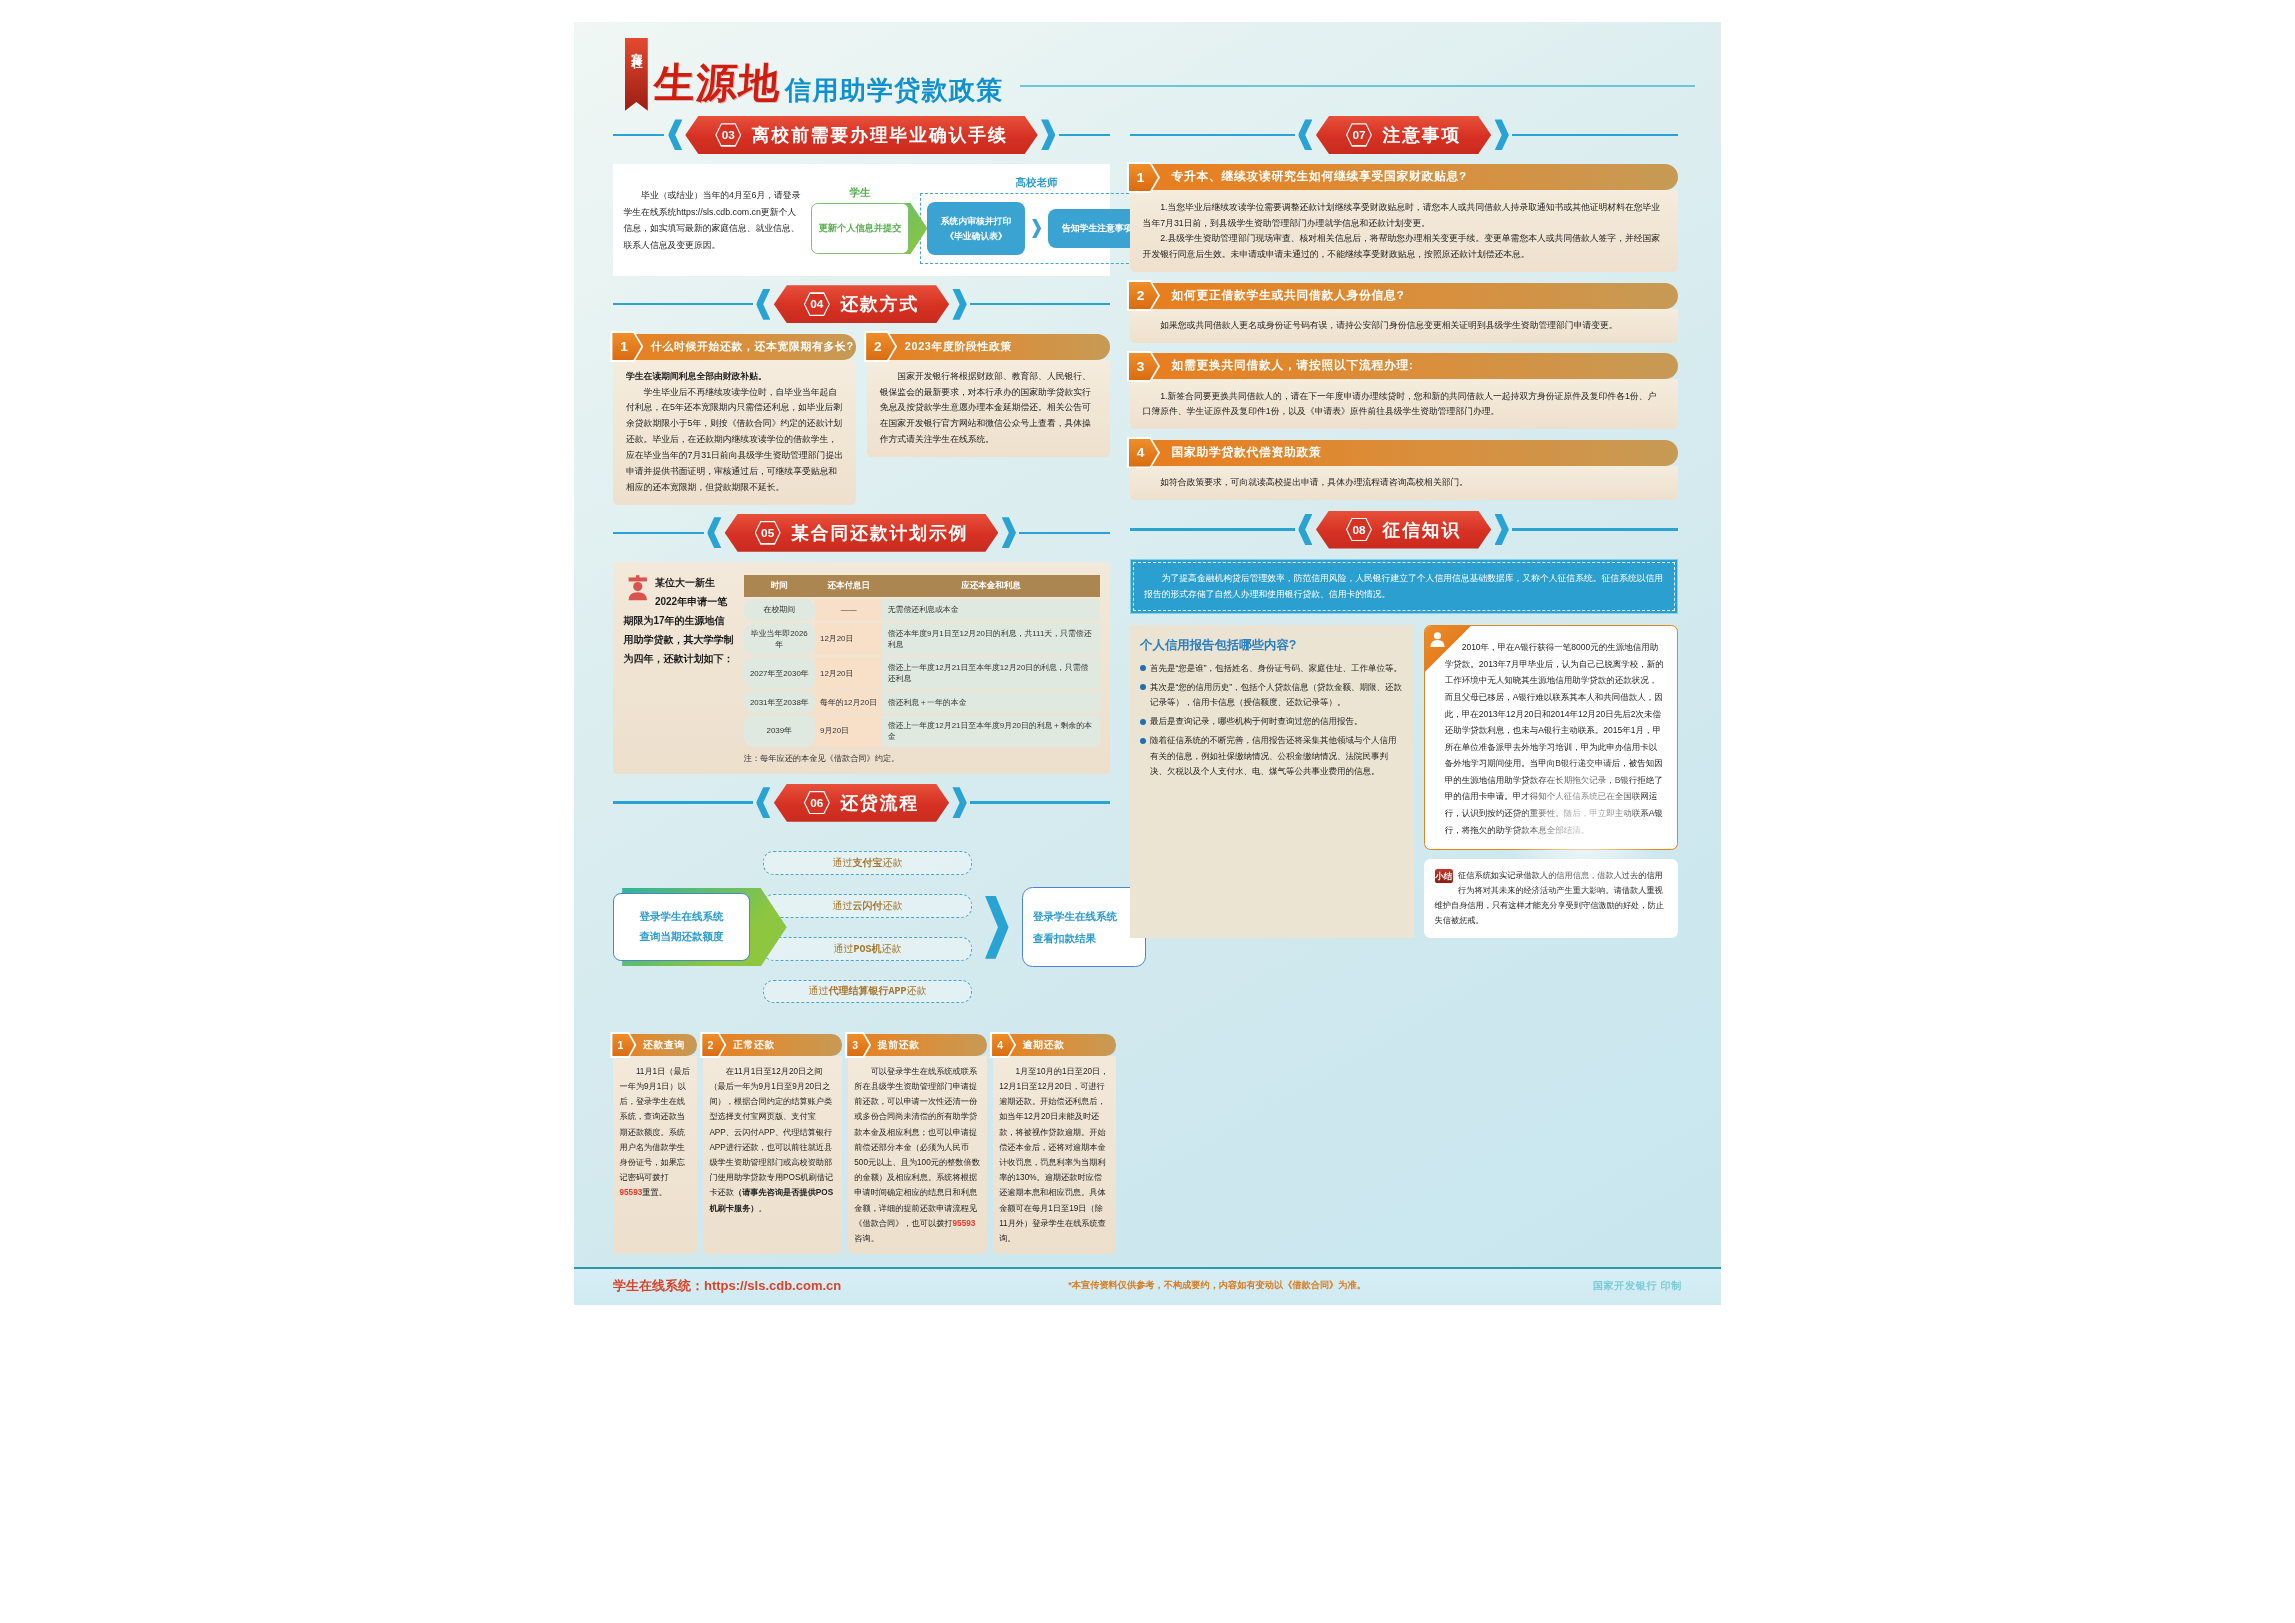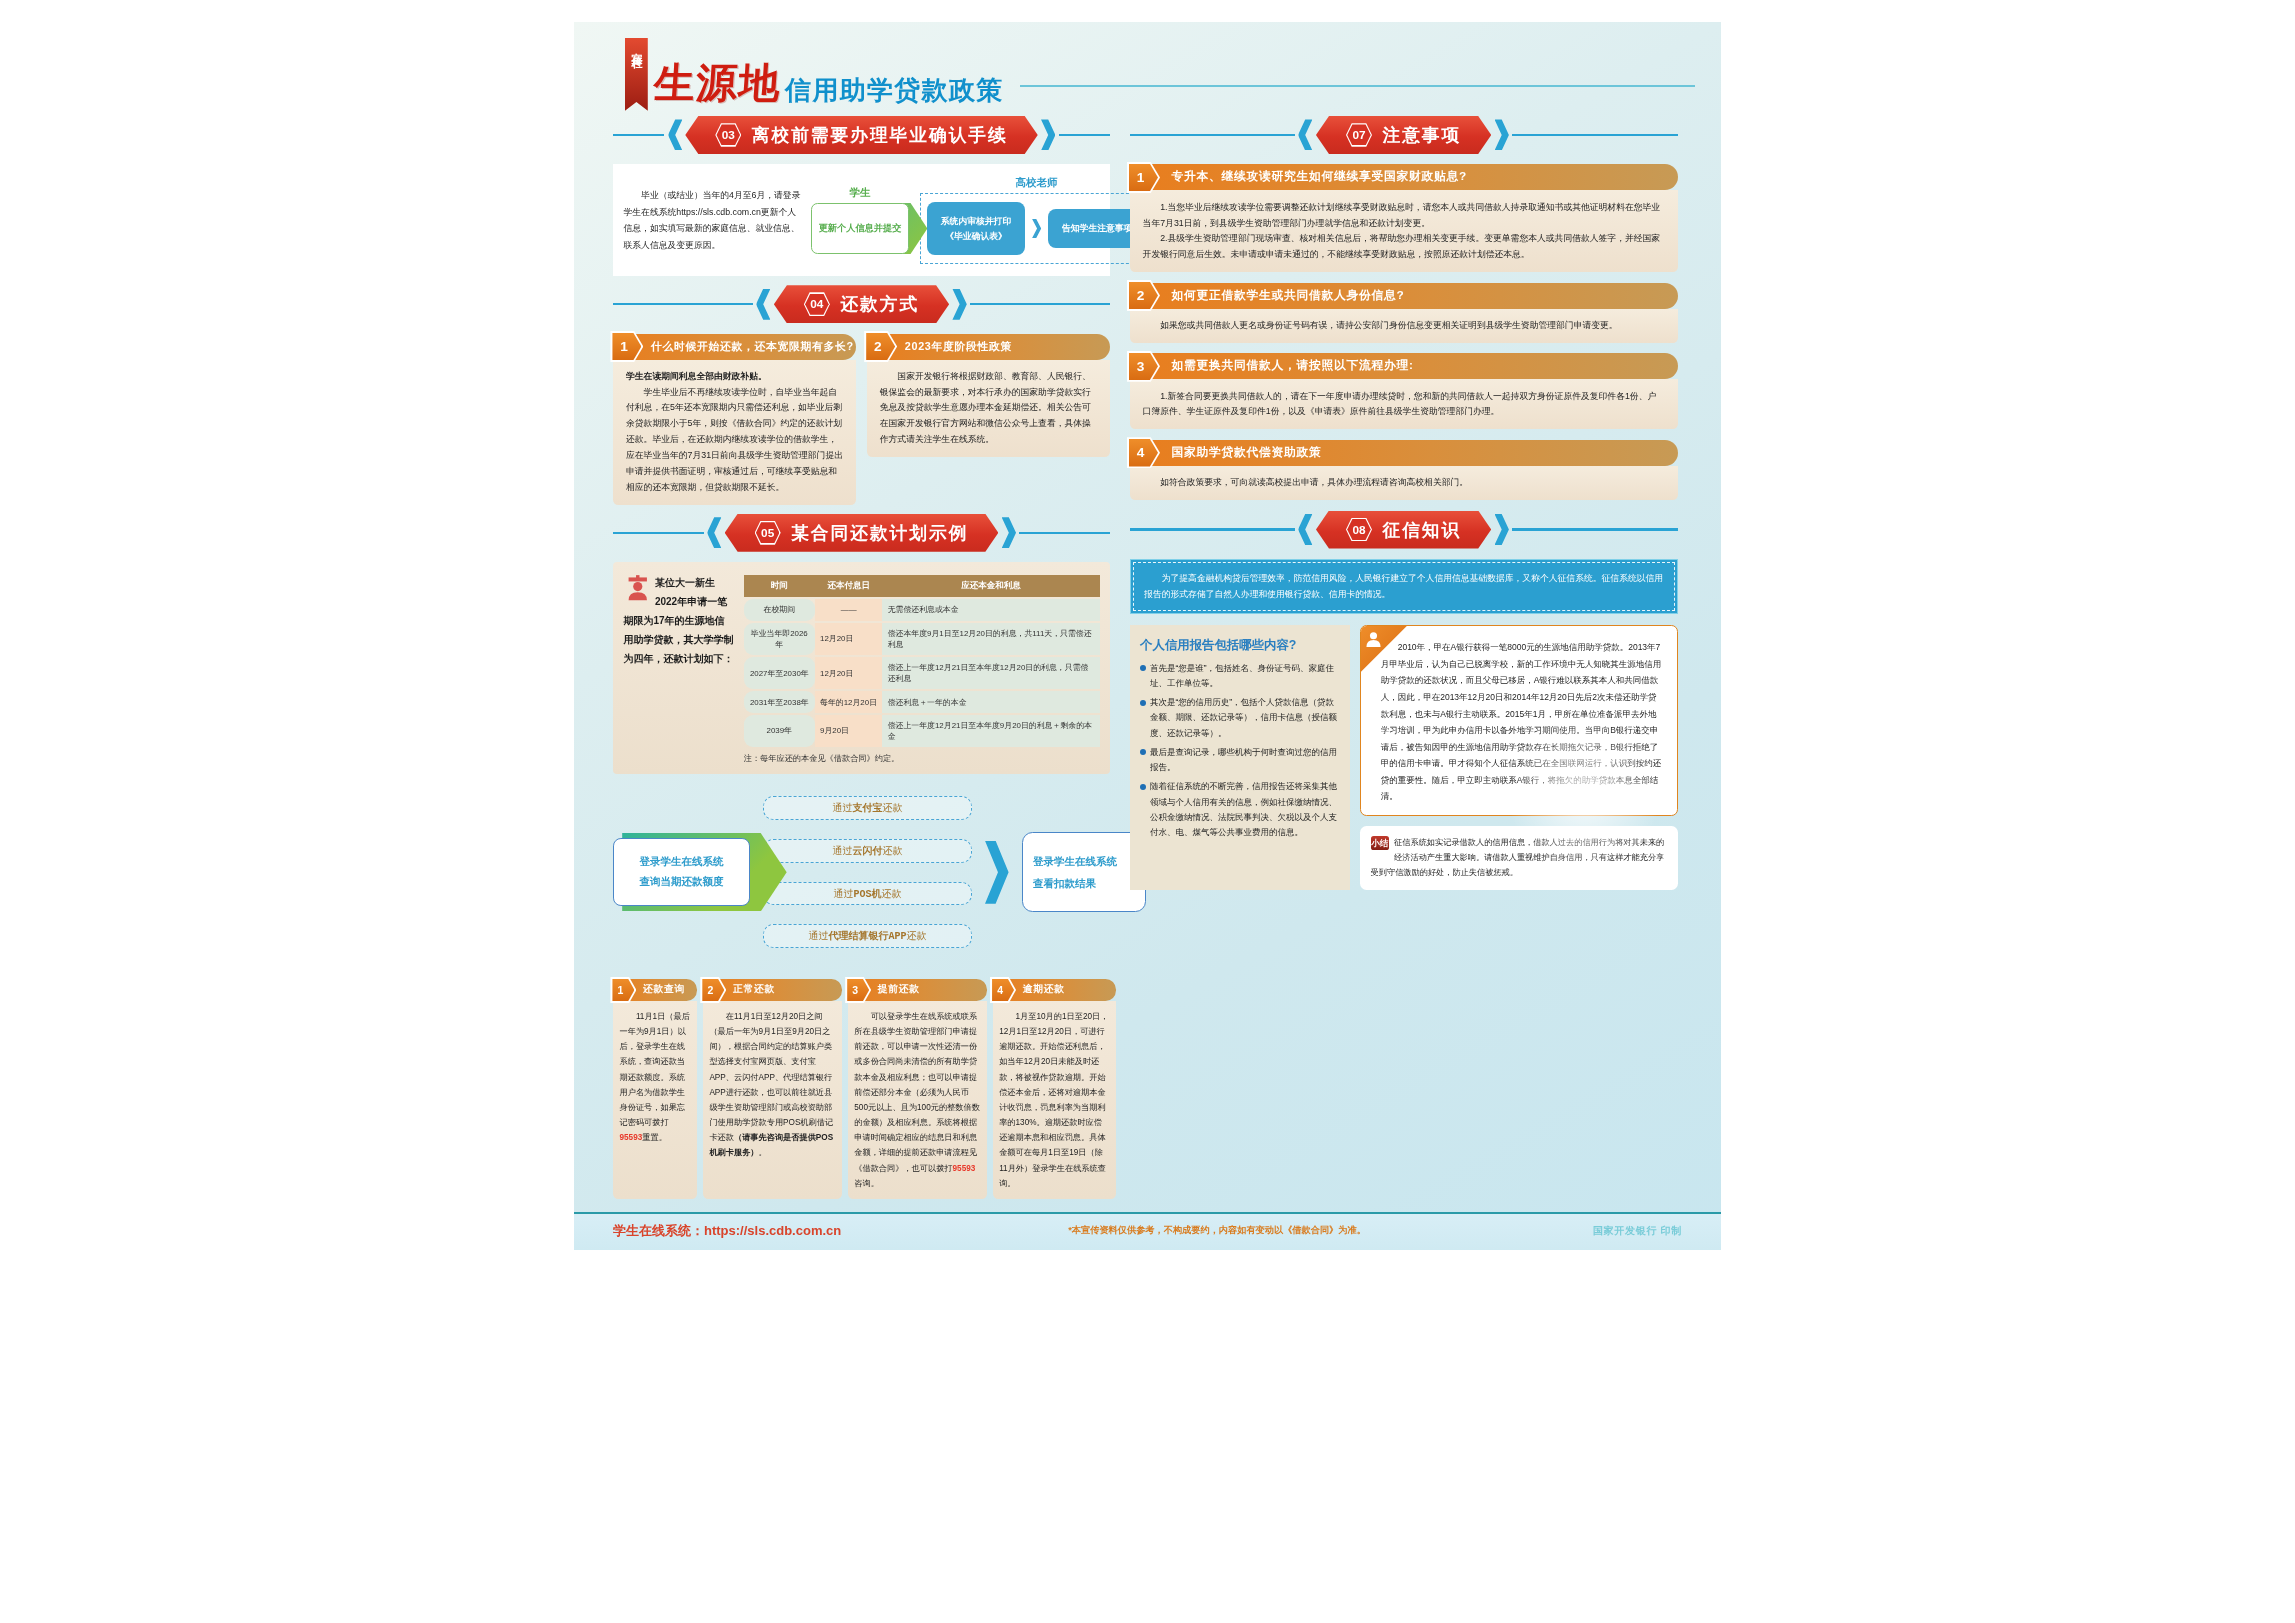--- a/index.html
+++ b/index.html
@@ -130,21 +130,21 @@
   .red-num { color:#e8392b; font-weight:bold; }
   .w120 { width:84px; flex:none; }
   .w205 { width:139px; flex:none; }
   .w186 { width:123px; flex:none; }
   
   .blue-note { background:#2b9fd0; padding:2px; border:0.7px solid #7fd0e8; margin-bottom:11.8px; }
   .blue-note-in { border:1px dashed rgba(255,255,255,.9); padding:6.5px 10.5px;
     color:#fff; font-size:8.8px; line-height:1.9; }
   .blue-note-in p { text-indent:2em; }
   .s08row { display:flex; gap:10.5px; align-items:stretch; }
-  .report { width:220px; flex:none; background:#ece4d2; padding:11.8px 10.5px; }
+  .report { width:284px; flex:none; background:#ece4d2; padding:11.8px 10.5px; }
   .report-title { color:#2a7fc0; font-weight:bold; font-size:12.4px; margin-bottom:6.5px; }
   .report ul { list-style:none; }
   .report li { font-size:8.5px; line-height:1.8; margin-bottom:3.9px; display:flex; }
   .dot { width:5.9px; height:5.9px; border-radius:50%; background:#1f6fb5; flex:none; margin:4.6px 3.9px 0 0; }
   .story-col { flex:1; display:flex; flex-direction:column; gap:9.2px; }
   .story { position:relative; background:#fff; border:1.3px solid #e0851f; border-radius:6.5px;
     padding:13px 11.8px 10.5px 19.6px; font-size:8.5px; line-height:1.95; overflow:hidden; }
   .story p { text-indent:2em; }
   .story-corner { position:absolute; left:-1.3px; top:-1.3px; width:48px; height:48px;
     background:linear-gradient(135deg,#ef8e2a,#d96c12); clip-path:polygon(0 0,100% 0,0 100%); }
@@ -304,20 +304,32 @@
               <td class="c1">2039年</td>
               <td class="c2">9月20日</td>
               <td class="c3">偿还上一年度12月21日至本年度9月20日的利息＋剩余的本金</td>
             </tr>
           </tbody>
             </table>
           <div class="tbl-note">注：每年应还的本金见《借款合同》约定。</div>
         </div>
       </div>
 
+      <div class="banner-row">
+        <div class="b-line"></div>
+        <div class="b-chev lf"></div>
+        <div class="banner">
+          <span class="hex-out">
+              <span class="hex-in">06</span>
+            </span>
+          <span>还贷流程</span>
+        </div>
+        <div class="b-chev"></div>
+        <div class="b-line"></div>
+      </div>
 
       <div class="flow6">
         <div class="q-wrap">
           <div class="q-arrow"></div>
           <div class="q-box">
             <span style="display:block">登录学生在线系统</span>
             <span style="display:block">查询当期还款额度</span>
           </div>
         </div>
         <div class="methods">

